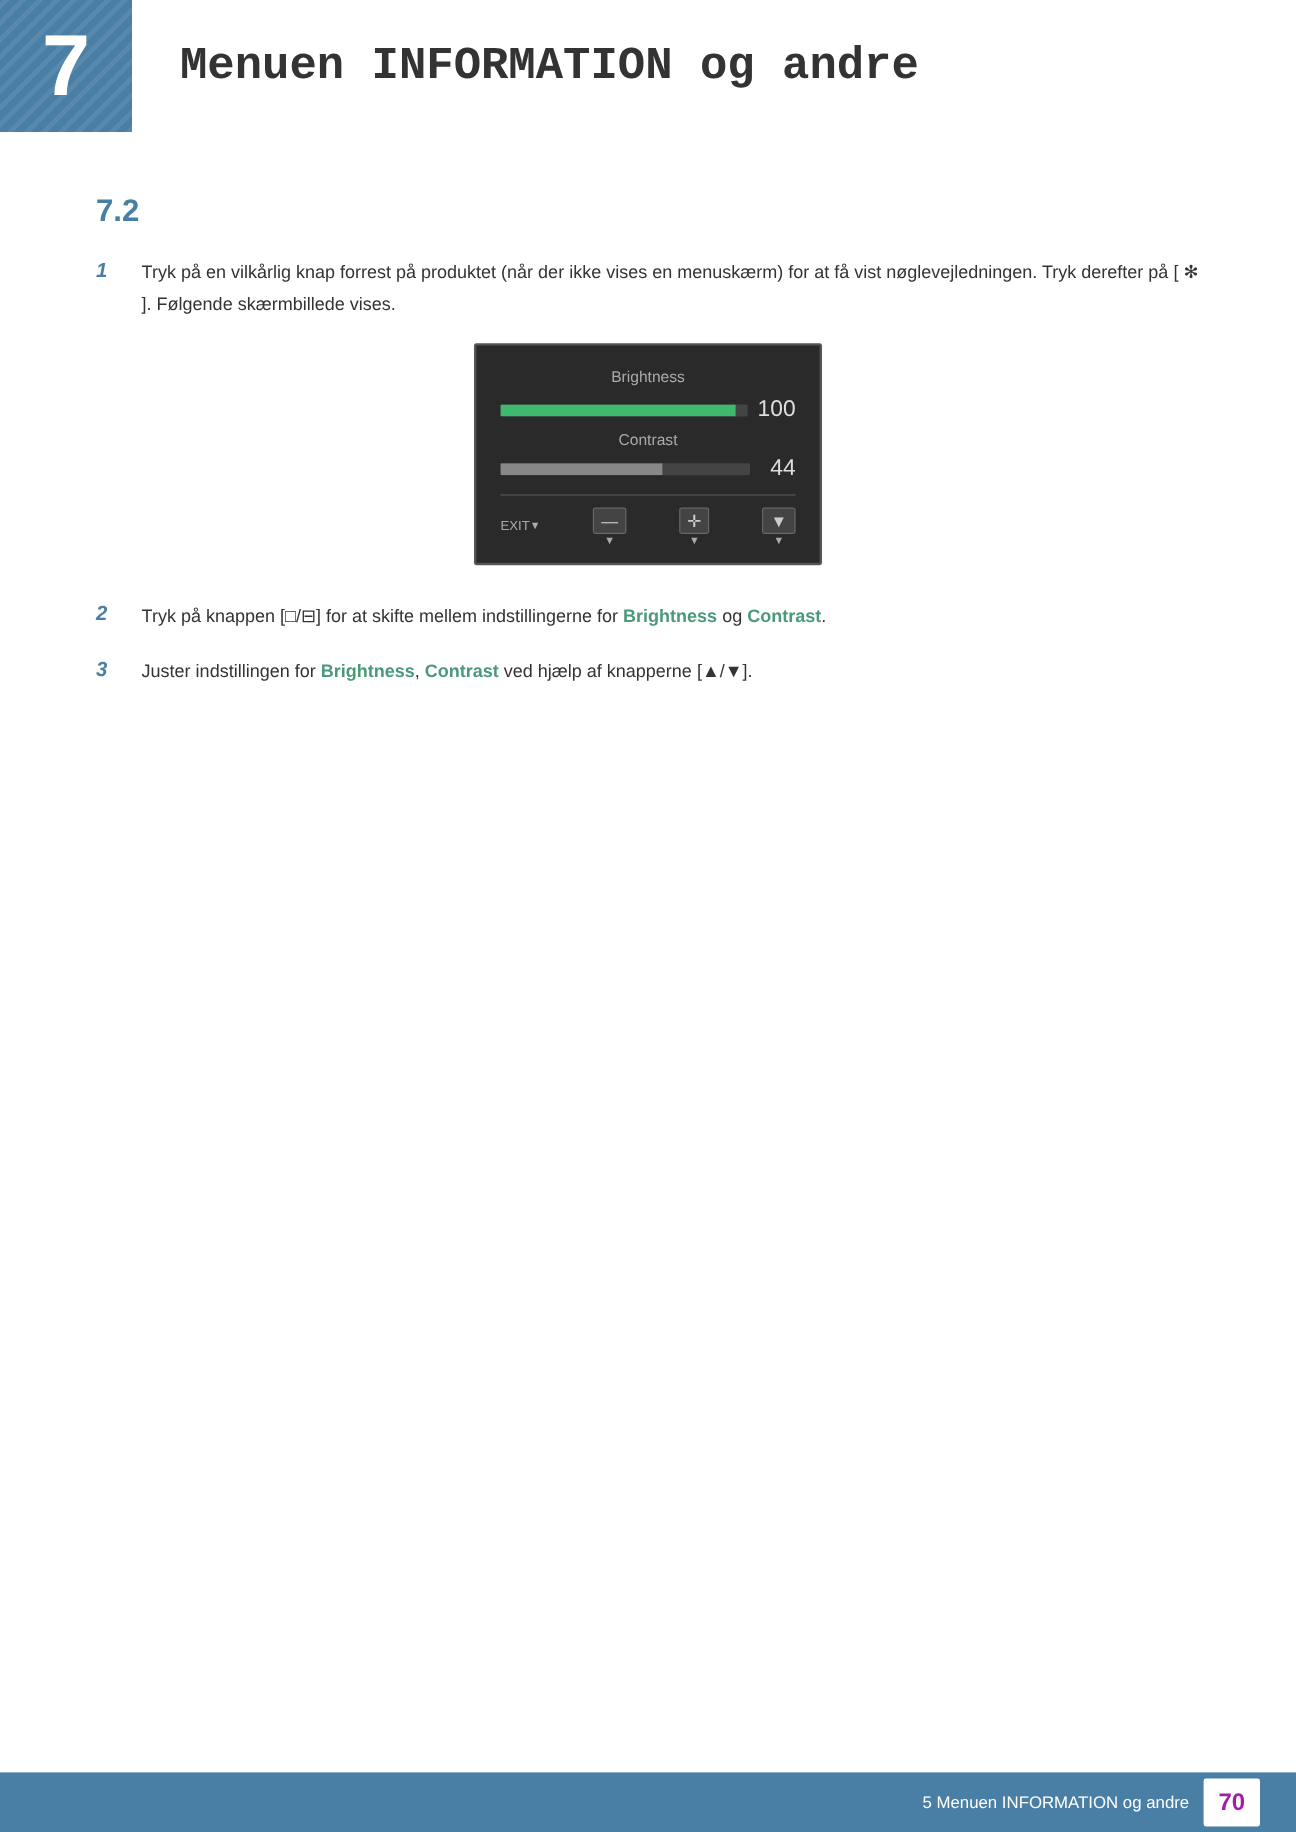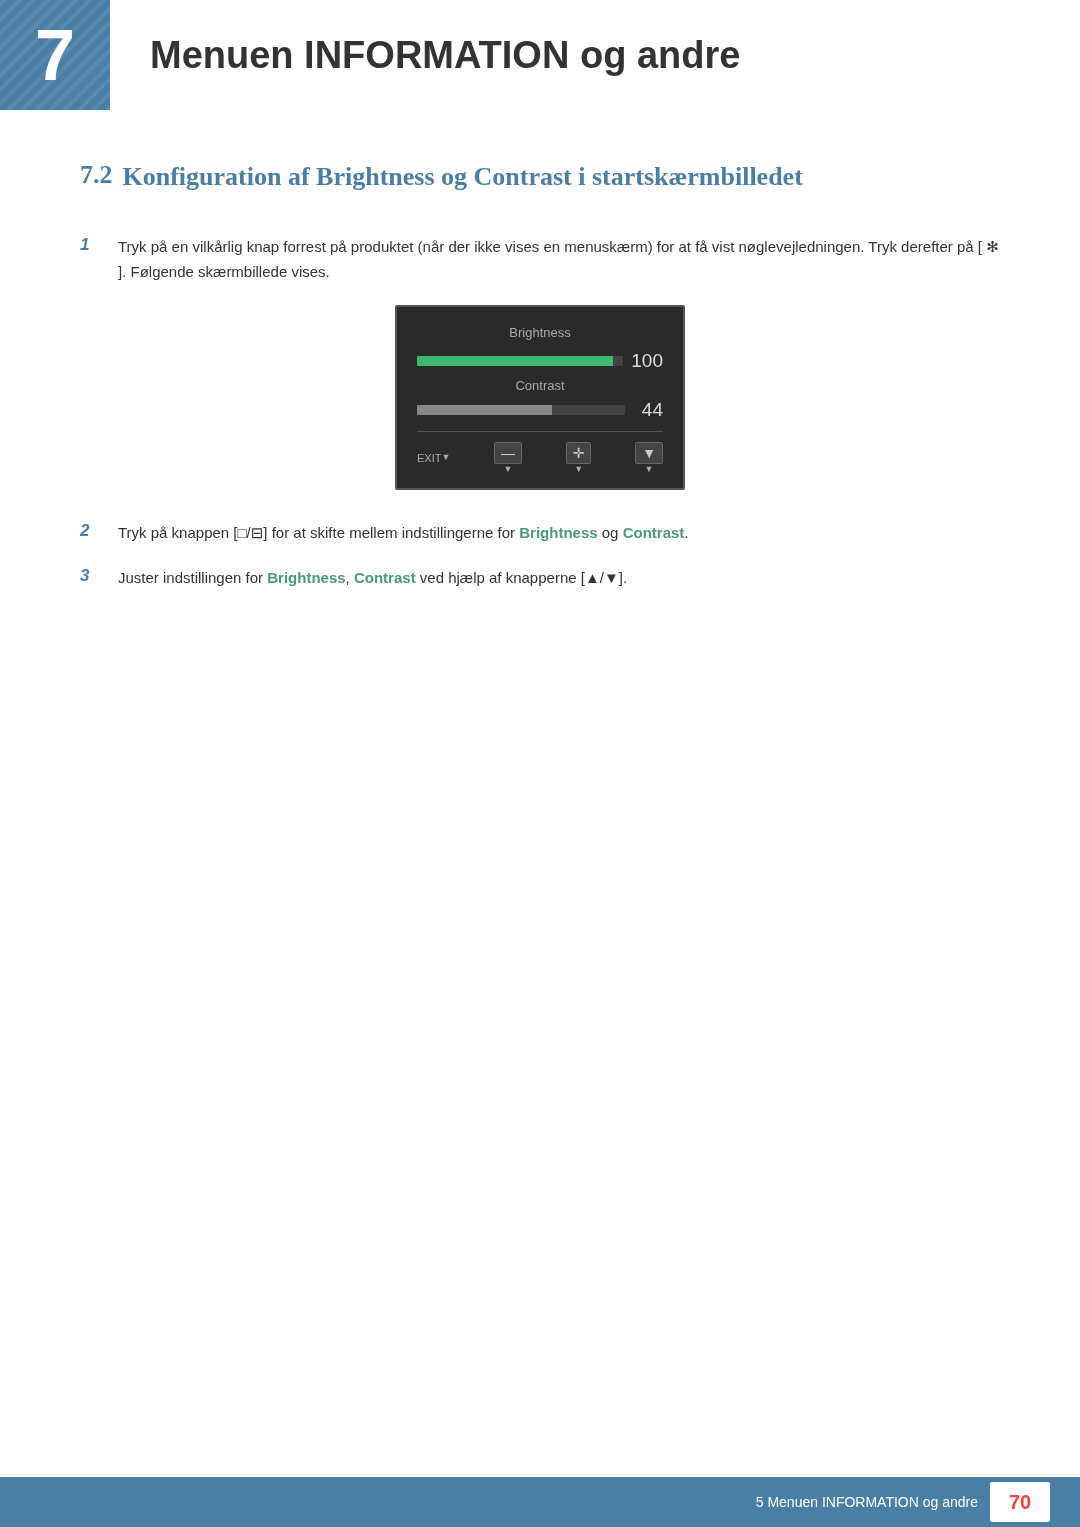--- a/index.html
+++ b/index.html
@@ -50,37 +50,37 @@
       color: #ffffff;
       line-height: 1;
       z-index: 1;
     }
 
     .chapter-title-area {
       display: flex;
       align-items: center;
       padding: 20px 40px;
       flex: 1;
+      font-family: Liberation Mono, monospace;
     }
 
     .chapter-title {
       font-size: 38px;
       font-weight: bold;
       color: #333333;
     }
 
     
     .content {
       padding: 0 80px 80px 80px;
     }
 
     
     .section-heading {
-      margin-bottom: 40px;
-      font-family: Liberation Serif, serif;
+      margin-bottom: 24px;
     }
 
     .section-number {
       font-size: 26px;
       font-weight: bold;
       color: #4a7fa5;
       margin-right: 10px;
     }
 
     .section-title {
@@ -232,24 +232,24 @@
     }
 
     .footer-text {
       color: #ffffff;
       font-size: 14px;
       margin-right: 12px;
     }
 
     .footer-page-number {
       background: #ffffff;
-      color: #ef4444;
+      color: #a21caf;
       font-size: 20px;
       font-weight: bold;
-      width: 60px;
+      width: 47px;
       height: 40px;
       display: flex;
       align-items: center;
       justify-content: center;
       border-radius: 2px;
     }
 
     .monitor-second-label {
       text-align: center;
       color: #aaaaaa;
@@ -267,21 +267,20 @@
   <div class="chapter-title-area">
     <span class="chapter-title">Menuen INFORMATION og andre</span>
   </div>
 </div>
 
 <div class="content">
 
   <div class="section-heading">
     <div class="section-heading-row">
       <span class="section-number">7.2</span>
-      <span class="section-title">Konfiguration af Brightness og Contrast i startskærmbilledet</span>
     </div>
   </div>
 
 
   <div class="step">
     <span class="step-number">1</span>
     <p class="step-text">
       Tryk på en vilkårlig knap forrest på produktet (når der ikke vises en menuskærm) for at få vist nøglevejledningen. Tryk derefter på [ ✻ ]. Følgende skærmbillede vises.
     </p>
   </div>

